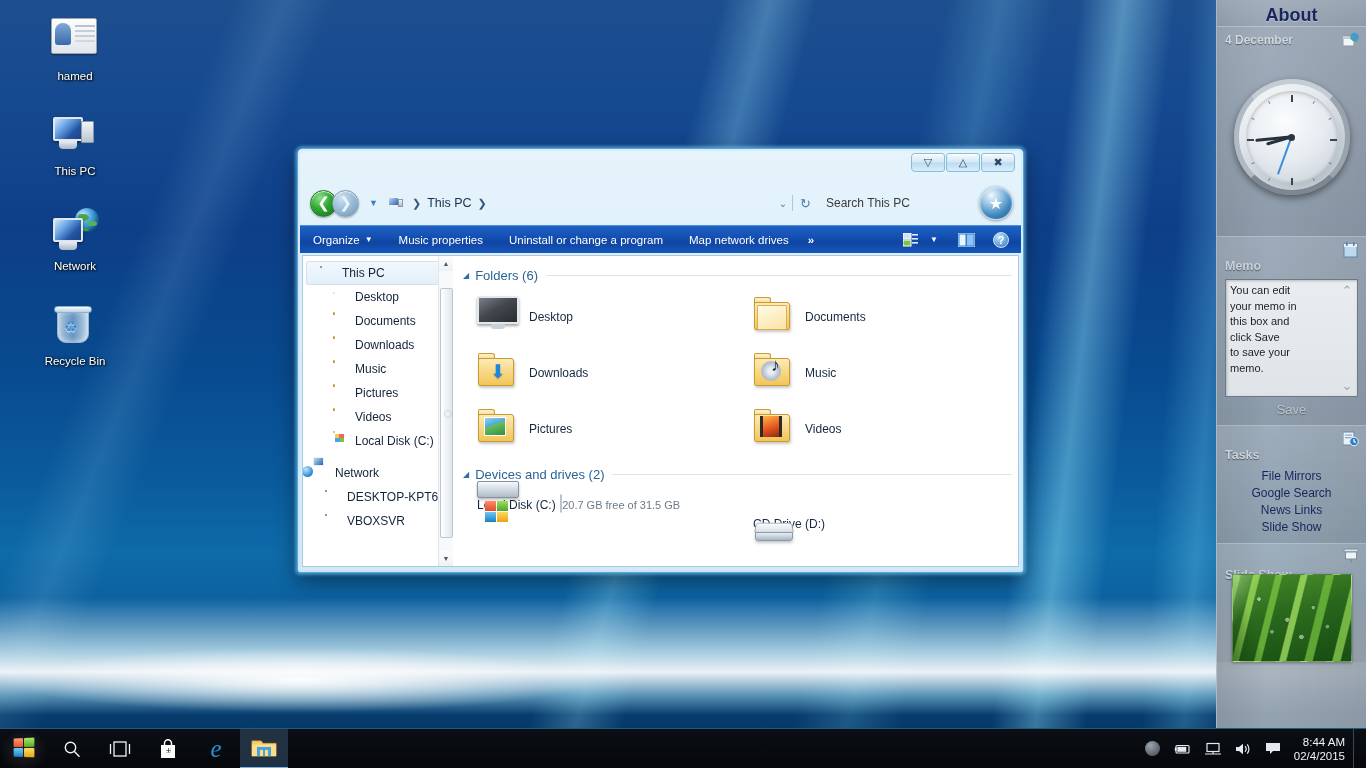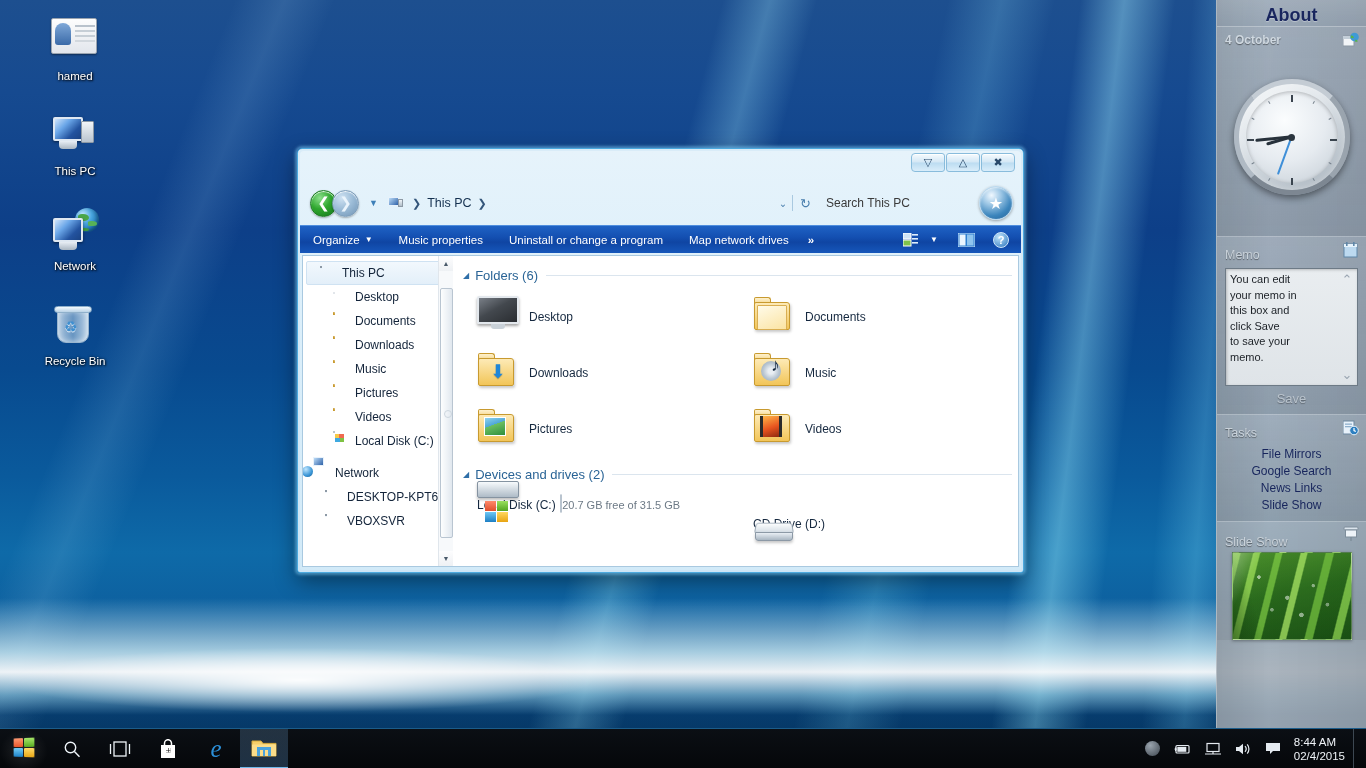--- a/index.html
+++ b/index.html
@@ -313,21 +313,21 @@
   .free{font-size:11px;color:#6d7a86;}
 
   
   #sidebar {
     position:absolute; right:0; top:0; width:150px; height:731px;
     background: linear-gradient(to right, rgba(146,156,166,.92), rgba(164,174,184,.90) 35%, rgba(150,160,170,.92));
     border-left:1px solid rgba(255,255,255,.28);
   }
   .gadget { border-bottom:1px solid rgba(255,255,255,.22); position:relative;
             background: linear-gradient(to bottom, rgba(255,255,255,.09), rgba(0,0,0,.05)); }
-  .gtitle { font-size:12.5px; font-weight:normal; color:#c9d2da; padding:11px 8px 4px;
+  .gtitle { font-size:12.5px; font-weight:bold; color:#c9d2da; padding:22px 8px 4px;
             text-shadow:0 1px 1px rgba(0,0,0,.45); }
   .gicon { position:absolute; right:7px; top:5px; width:16px; height:16px; }
 
   #g-about { text-align:center; padding:5px 0 0; border-bottom:1px solid rgba(255,255,255,.25);
              background:linear-gradient(rgba(255,255,255,.12),rgba(255,255,255,.02)); }
   #g-about .t { font-size:18px; font-weight:bold; color:#19265e; text-shadow:0 1px 1px rgba(255,255,255,.35); }
 
   #clockwrap { height:210px; position:relative; }
   #clockface { position:absolute; left:50%; top:52px; margin-left:-58px;
                width:116px; height:116px; border-radius:50%;
@@ -400,21 +400,21 @@
   #logo .q1{left:0;top:0;background:linear-gradient(#ff9a73,#e8552a);}
   #logo .q2{left:11px;top:0;background:linear-gradient(#a8e86a,#58ab22);}
   #logo .q3{left:0;top:10px;background:linear-gradient(#74cdf7,#1d83c9);}
   #logo .q4{left:11px;top:10px;background:linear-gradient(#ffdc6a,#e9a715);}
   .tbtn { width:48px; height:40px; display:flex; align-items:center; justify-content:center;
           color:#e8eef4; cursor:pointer; position:relative; }
   .tbtn.active { background: linear-gradient(rgba(120,175,225,.22), rgba(90,145,200,.30));
                  border-bottom:2px solid #6fb7e8; }
   #tray { margin-left:auto; display:flex; align-items:center; height:40px; padding-right:6px; }
   .trayico { padding:0 6px; color:#e4eaf0; font-size:13px; cursor:pointer; display:flex; align-items:center;}
-  #clock { text-align:left; color:#f0f4f8; font-size:11.5px; line-height:14px; padding:0 8px 0 6px; cursor:pointer;}
+  #clock { text-align:right; color:#f0f4f8; font-size:11.5px; line-height:14px; padding:0 8px 0 6px; cursor:pointer;}
   #showdesk { width:7px; height:40px; border-left:1px solid #3d4852; cursor:pointer; }
 </style>
 </head>
 <body>
 
 <div id="desktop"></div>
 
 <div id="desktop-icons">
   <div class="desk-icon">
     <div class="glyph">
@@ -665,21 +665,21 @@
  </div>
 </div>
 
 <div id="sidebar">
 
   <div id="g-about">
     <div class="t">About</div>
   </div>
 
   <div class="gadget" id="clockwrap">
-    <div id="datetxt">4 October</div>
+    <div id="datetxt">4 December</div>
     <div class="gicon">
       <svg width="16" height="16" viewBox="0 0 16 16" aria-hidden="true">
         <rect x="0" y="4" width="11" height="10" fill="#f2f5f8" stroke="#8b97a3"></rect>
         <rect x="0" y="4" width="11" height="3" fill="#c3ced8"></rect>
         <circle cx="11.5" cy="5" r="4.3" fill="#3f9ad6"></circle>
         <path d="M8 3.2 q2.5 .6 3 2.3 q-1.8 1.2 -3.3 .4 z" fill="#59b34a"></path>
         <path d="M12.4 7.4 q2 .3 2.4 1.8 q-1.4 1 -2.8 .2 z" fill="#59b34a"></path>
       </svg>
     </div>
     <div id="clockface">

